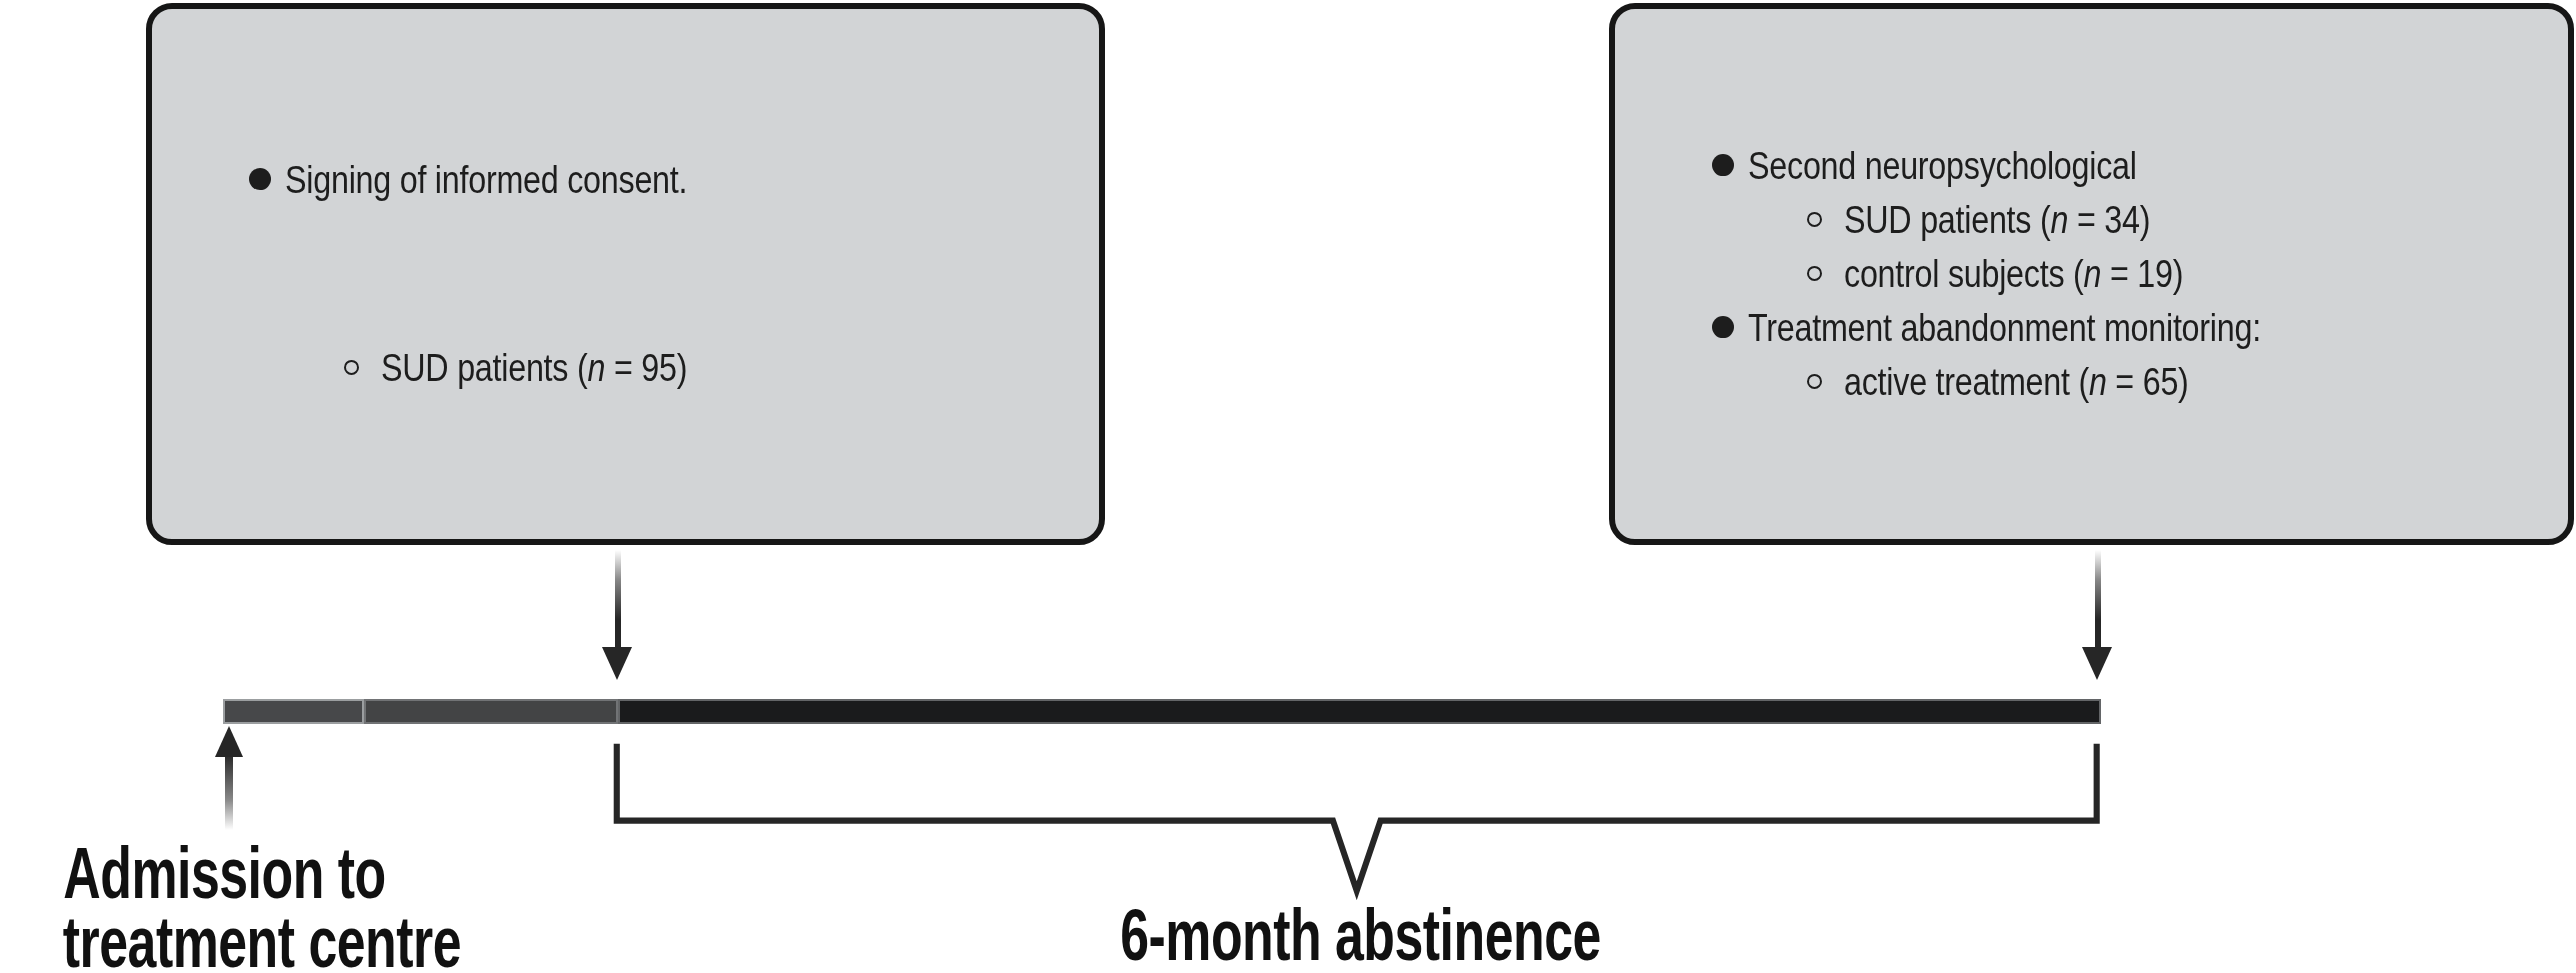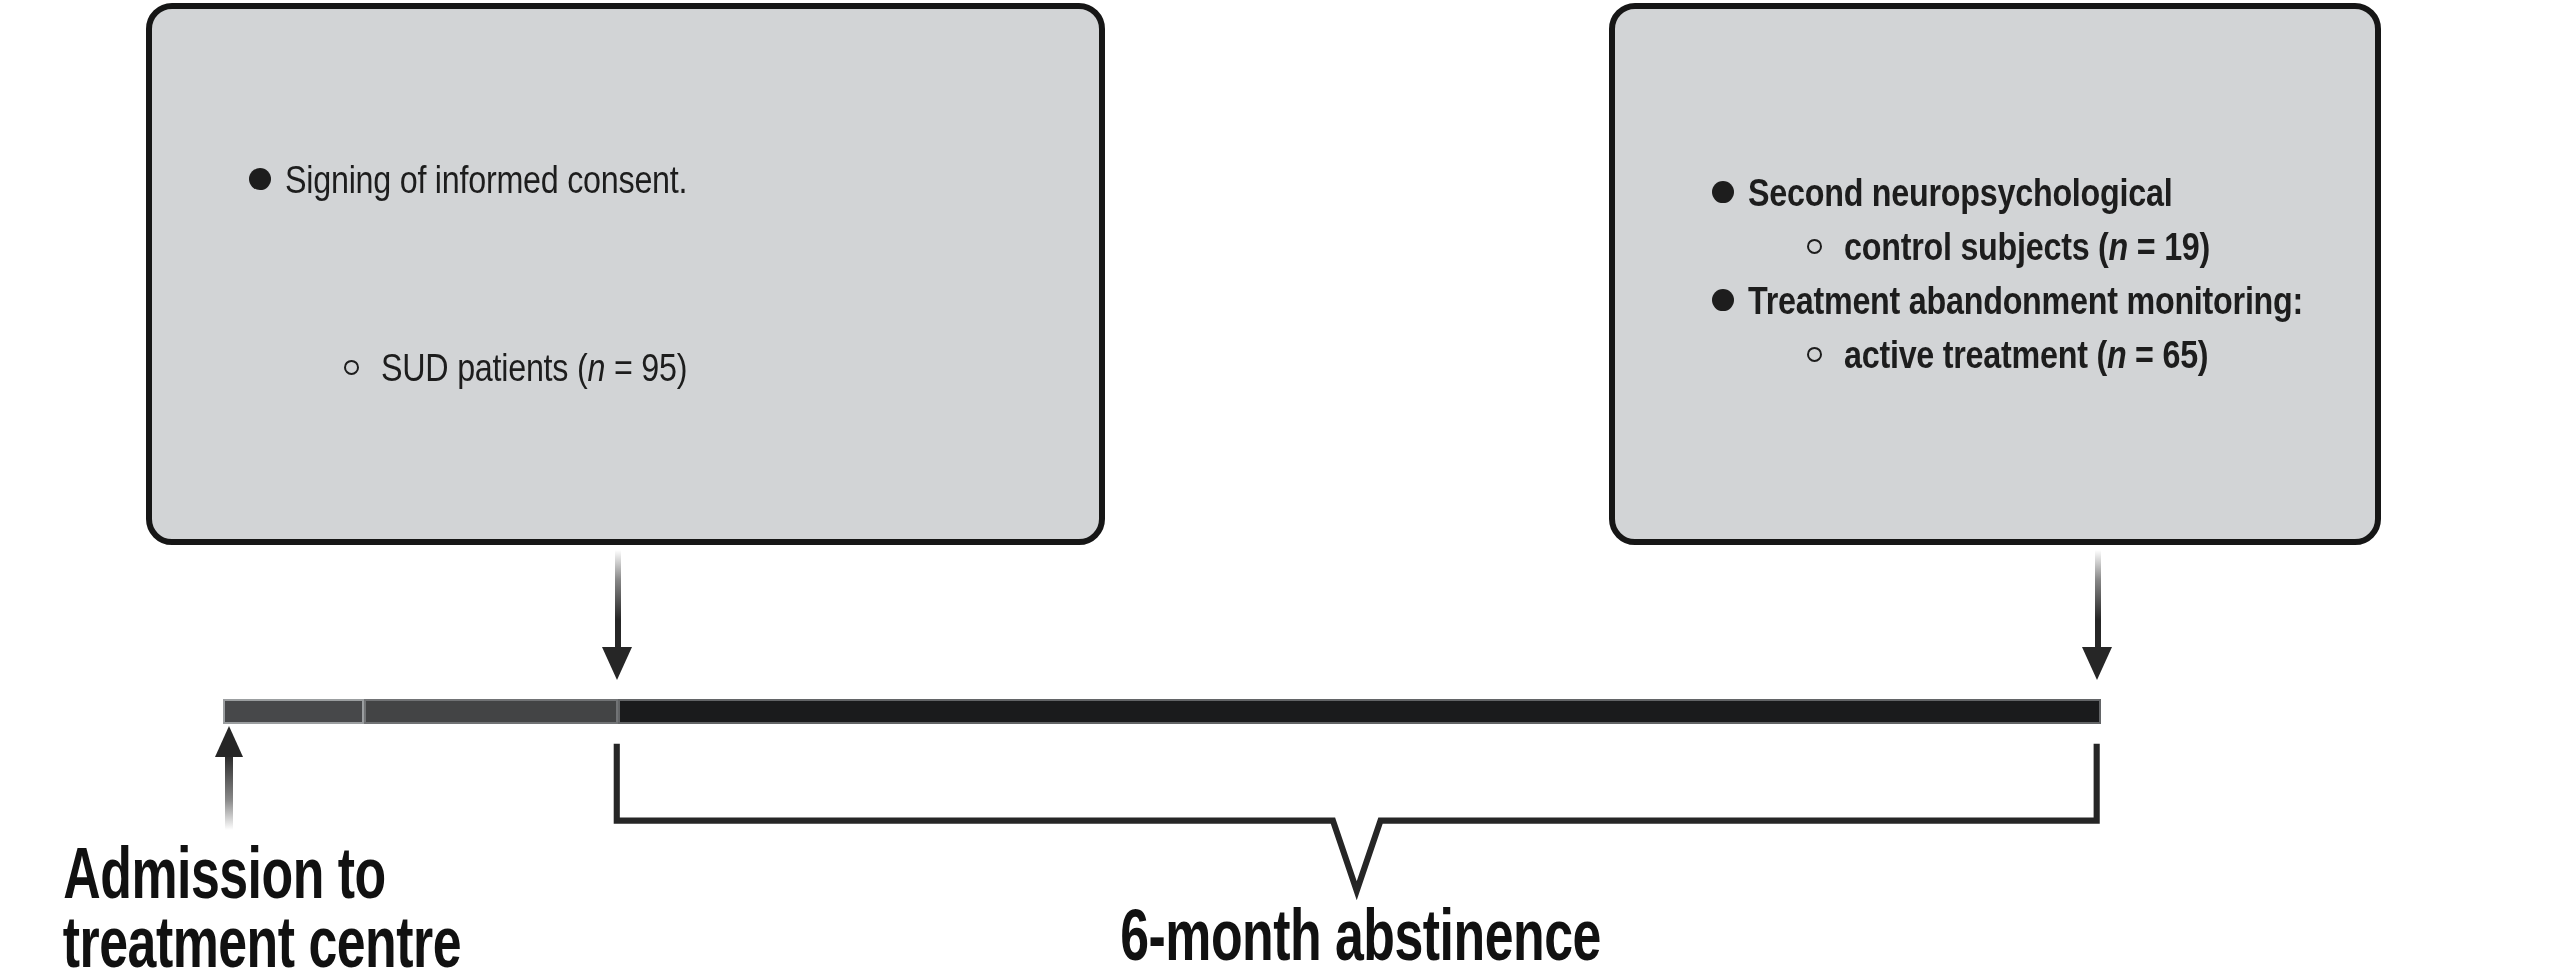--- a/index.html
+++ b/index.html
@@ -12,21 +12,21 @@
   .stage{position:absolute;inset:0;}
 
   
   .info-box{
     position:absolute;top:3.4px;height:542px;
     background:#d2d4d6;border:6.1px solid #161616;border-radius:26px;
     box-sizing:border-box;
     display:flex;flex-direction:column;justify-content:center;
   }
   #box-left{left:146px;width:959px;gap:40px;}
-  #box-right{left:1609px;width:772px;font-weight:bold;}
+  #box-right{left:1609px;width:965px;}
 
   .row{position:relative;height:54px;line-height:54px;font-size:38px;
        letter-spacing:-0.3px;white-space:nowrap;}
   .row.spacer{height:54px;}
   .bullet{position:absolute;top:50%;transform:translateY(-54%);}
   .bullet.filled{width:22px;height:22px;border-radius:50%;background:#1d1d1d;}
   .bullet.open{width:11px;height:11px;border-radius:50%;border:2.7px solid #1d1d1d;background:transparent;}
   .lvl1 .bullet{left:97px;}
   .lvl2 .bullet{left:192px;}
   .itext{display:inline-block;transform:scaleX(0.85);transform-origin:0 50%;}
@@ -78,20 +78,21 @@
 <div class="stage">
 
   <div class="info-box" id="box-left" style="background: rgb(210, 212, 214); border-color: rgb(22, 22, 22);">
       <div class="row lvl1"><span class="bullet filled"></span><span class="itext"><span>Signing of informed consent.</span></span></div>
       <div class="row spacer"></div>
       <div class="row lvl2"><span class="bullet open"></span><span class="itext"><span>SUD patients (</span><i>n</i><span> = 95)</span></span></div>
     </div>
 
   <div class="info-box" id="box-right" style="background: rgb(210, 212, 214); border-color: rgb(22, 22, 22);">
       <div class="row lvl1"><span class="bullet filled"></span><span class="itext"><span>Second neuropsychological</span></span></div>
+      <div class="row lvl2"><span class="bullet open"></span><span class="itext"><span>SUD patients (</span><i>n</i><span> = 34)</span></span></div>
       <div class="row lvl2"><span class="bullet open"></span><span class="itext"><span>control subjects (</span><i>n</i><span> = 19)</span></span></div>
       <div class="row lvl1"><span class="bullet filled"></span><span class="itext"><span>Treatment abandonment monitoring:</span></span></div>
       <div class="row lvl2"><span class="bullet open"></span><span class="itext"><span>active treatment (</span><i>n</i><span> = 65)</span></span></div>
     </div>
 
   <div class="down-shaft" style="left:615px;"></div>
   <div class="down-head" style="left:602px;"></div>
 
   <div class="down-shaft" style="left:2095px;"></div>
   <div class="down-head" style="left:2082px;"></div>

